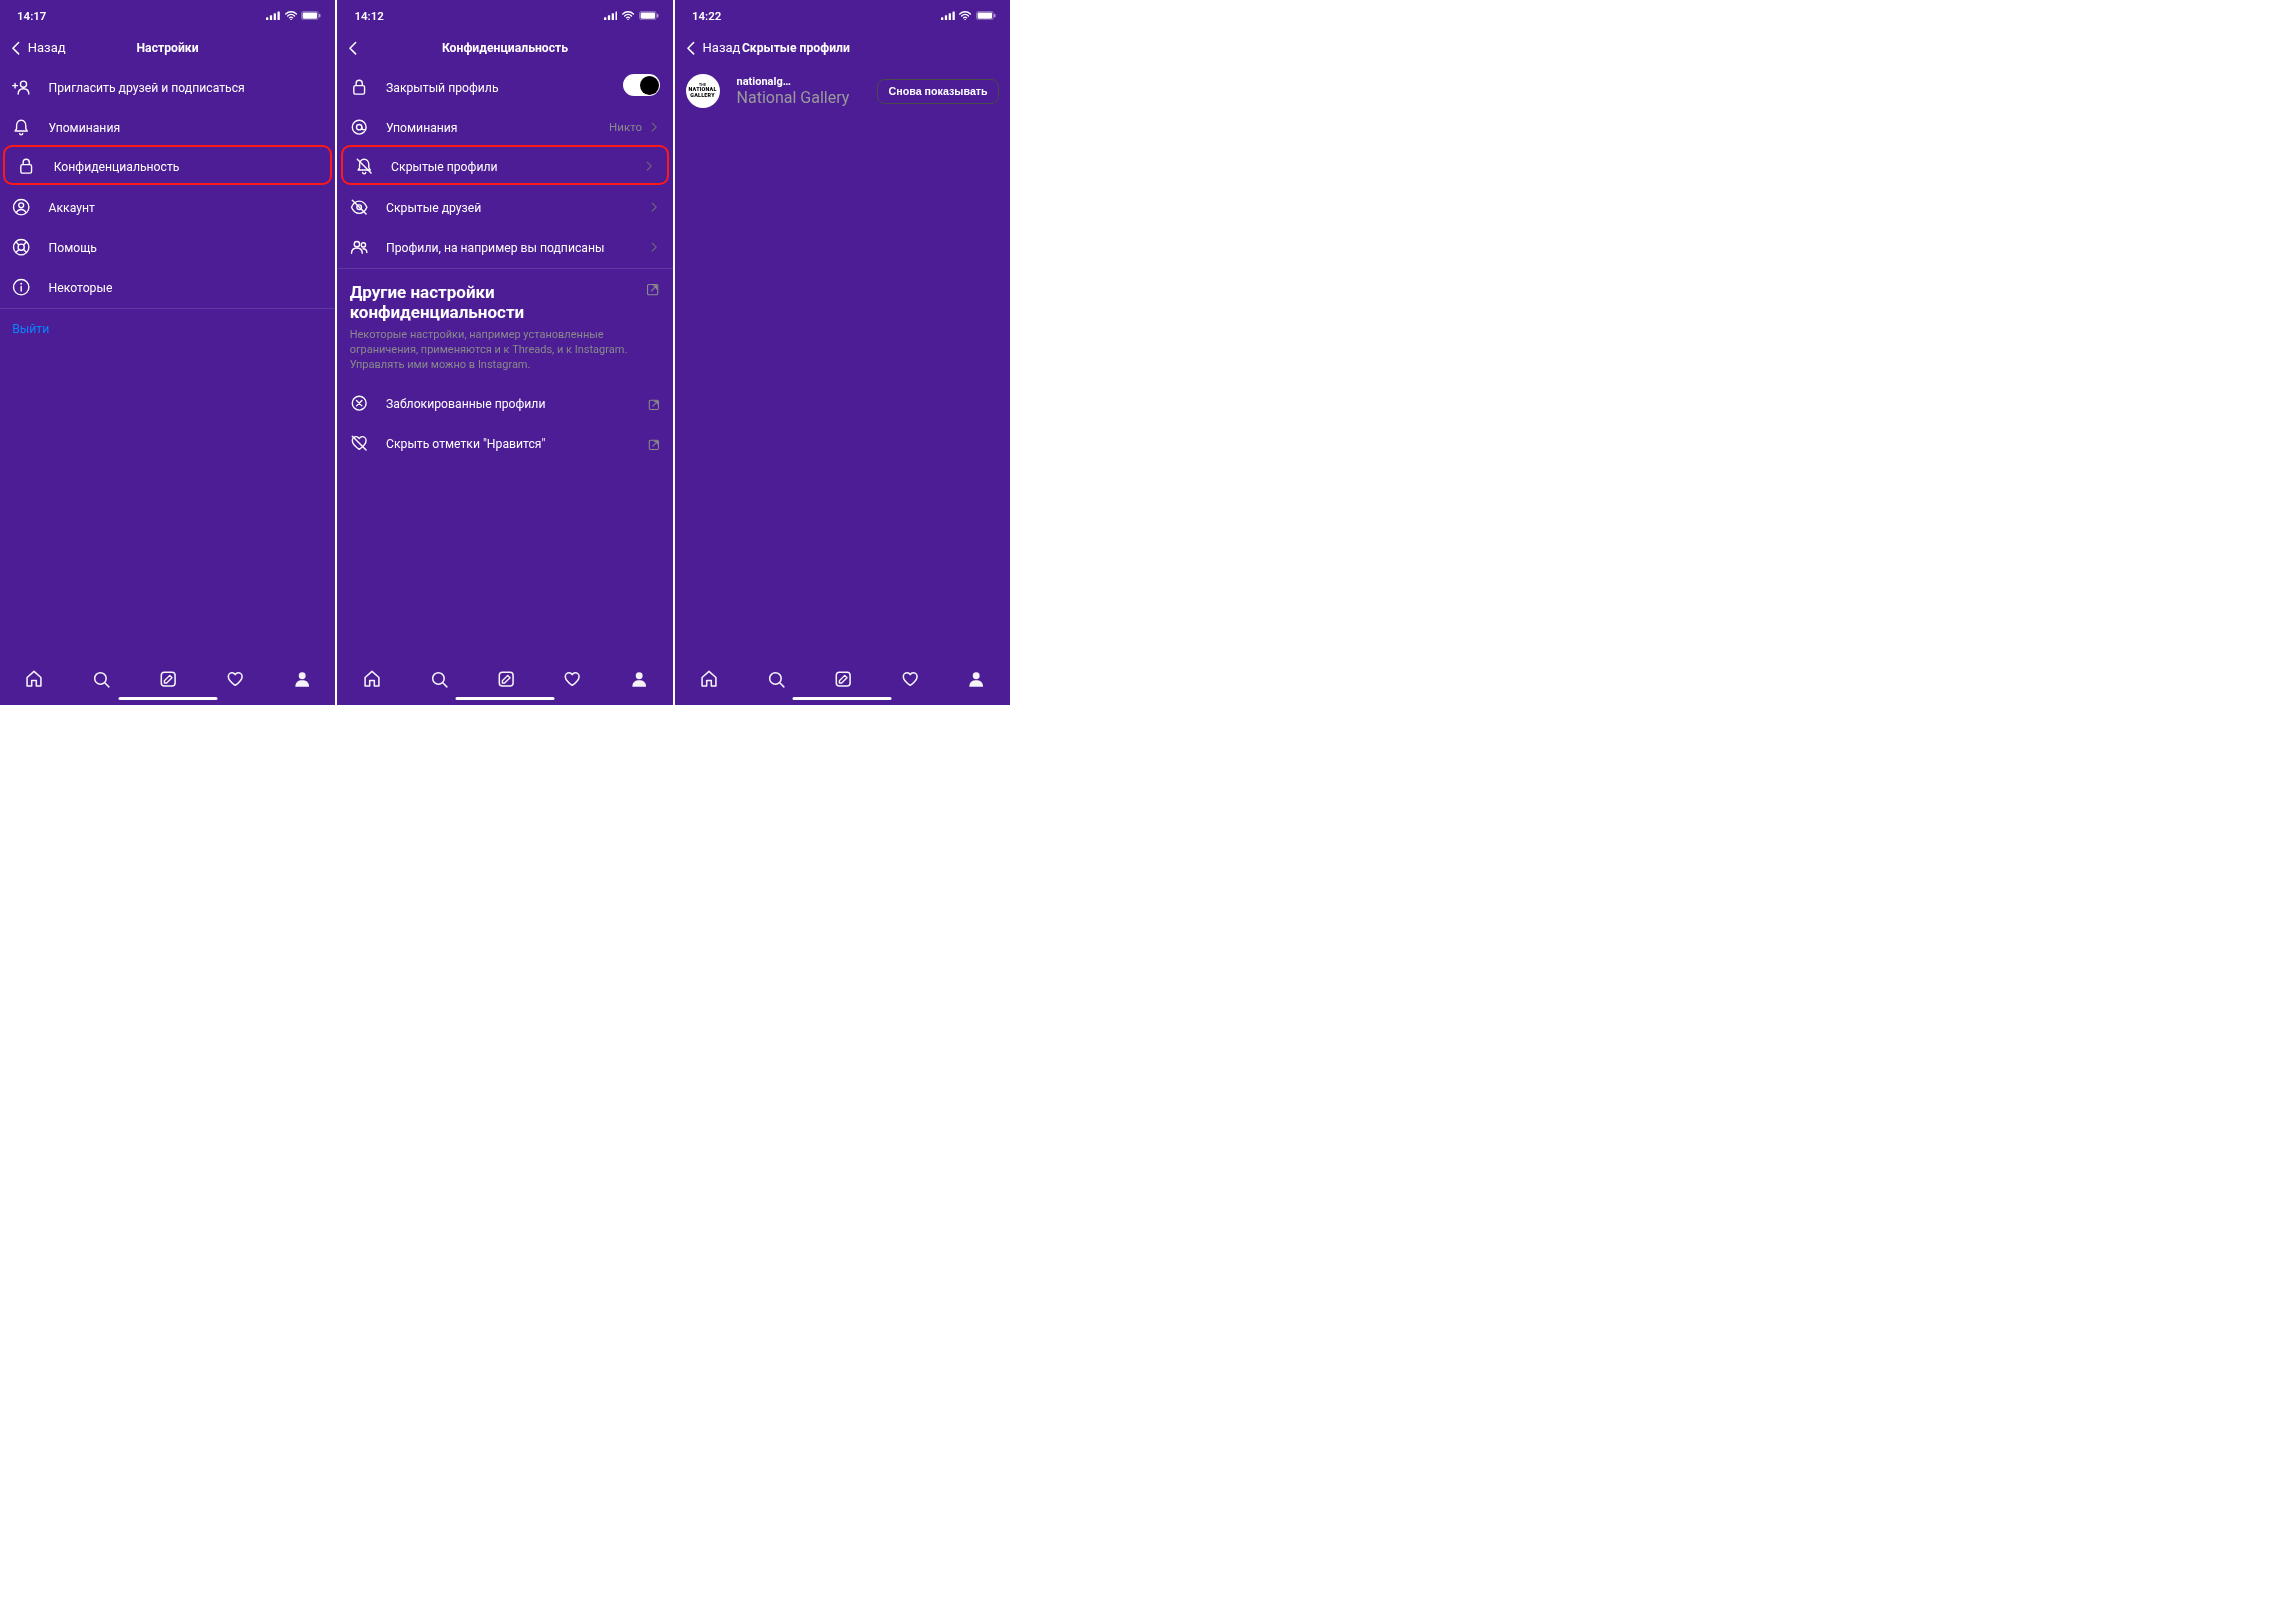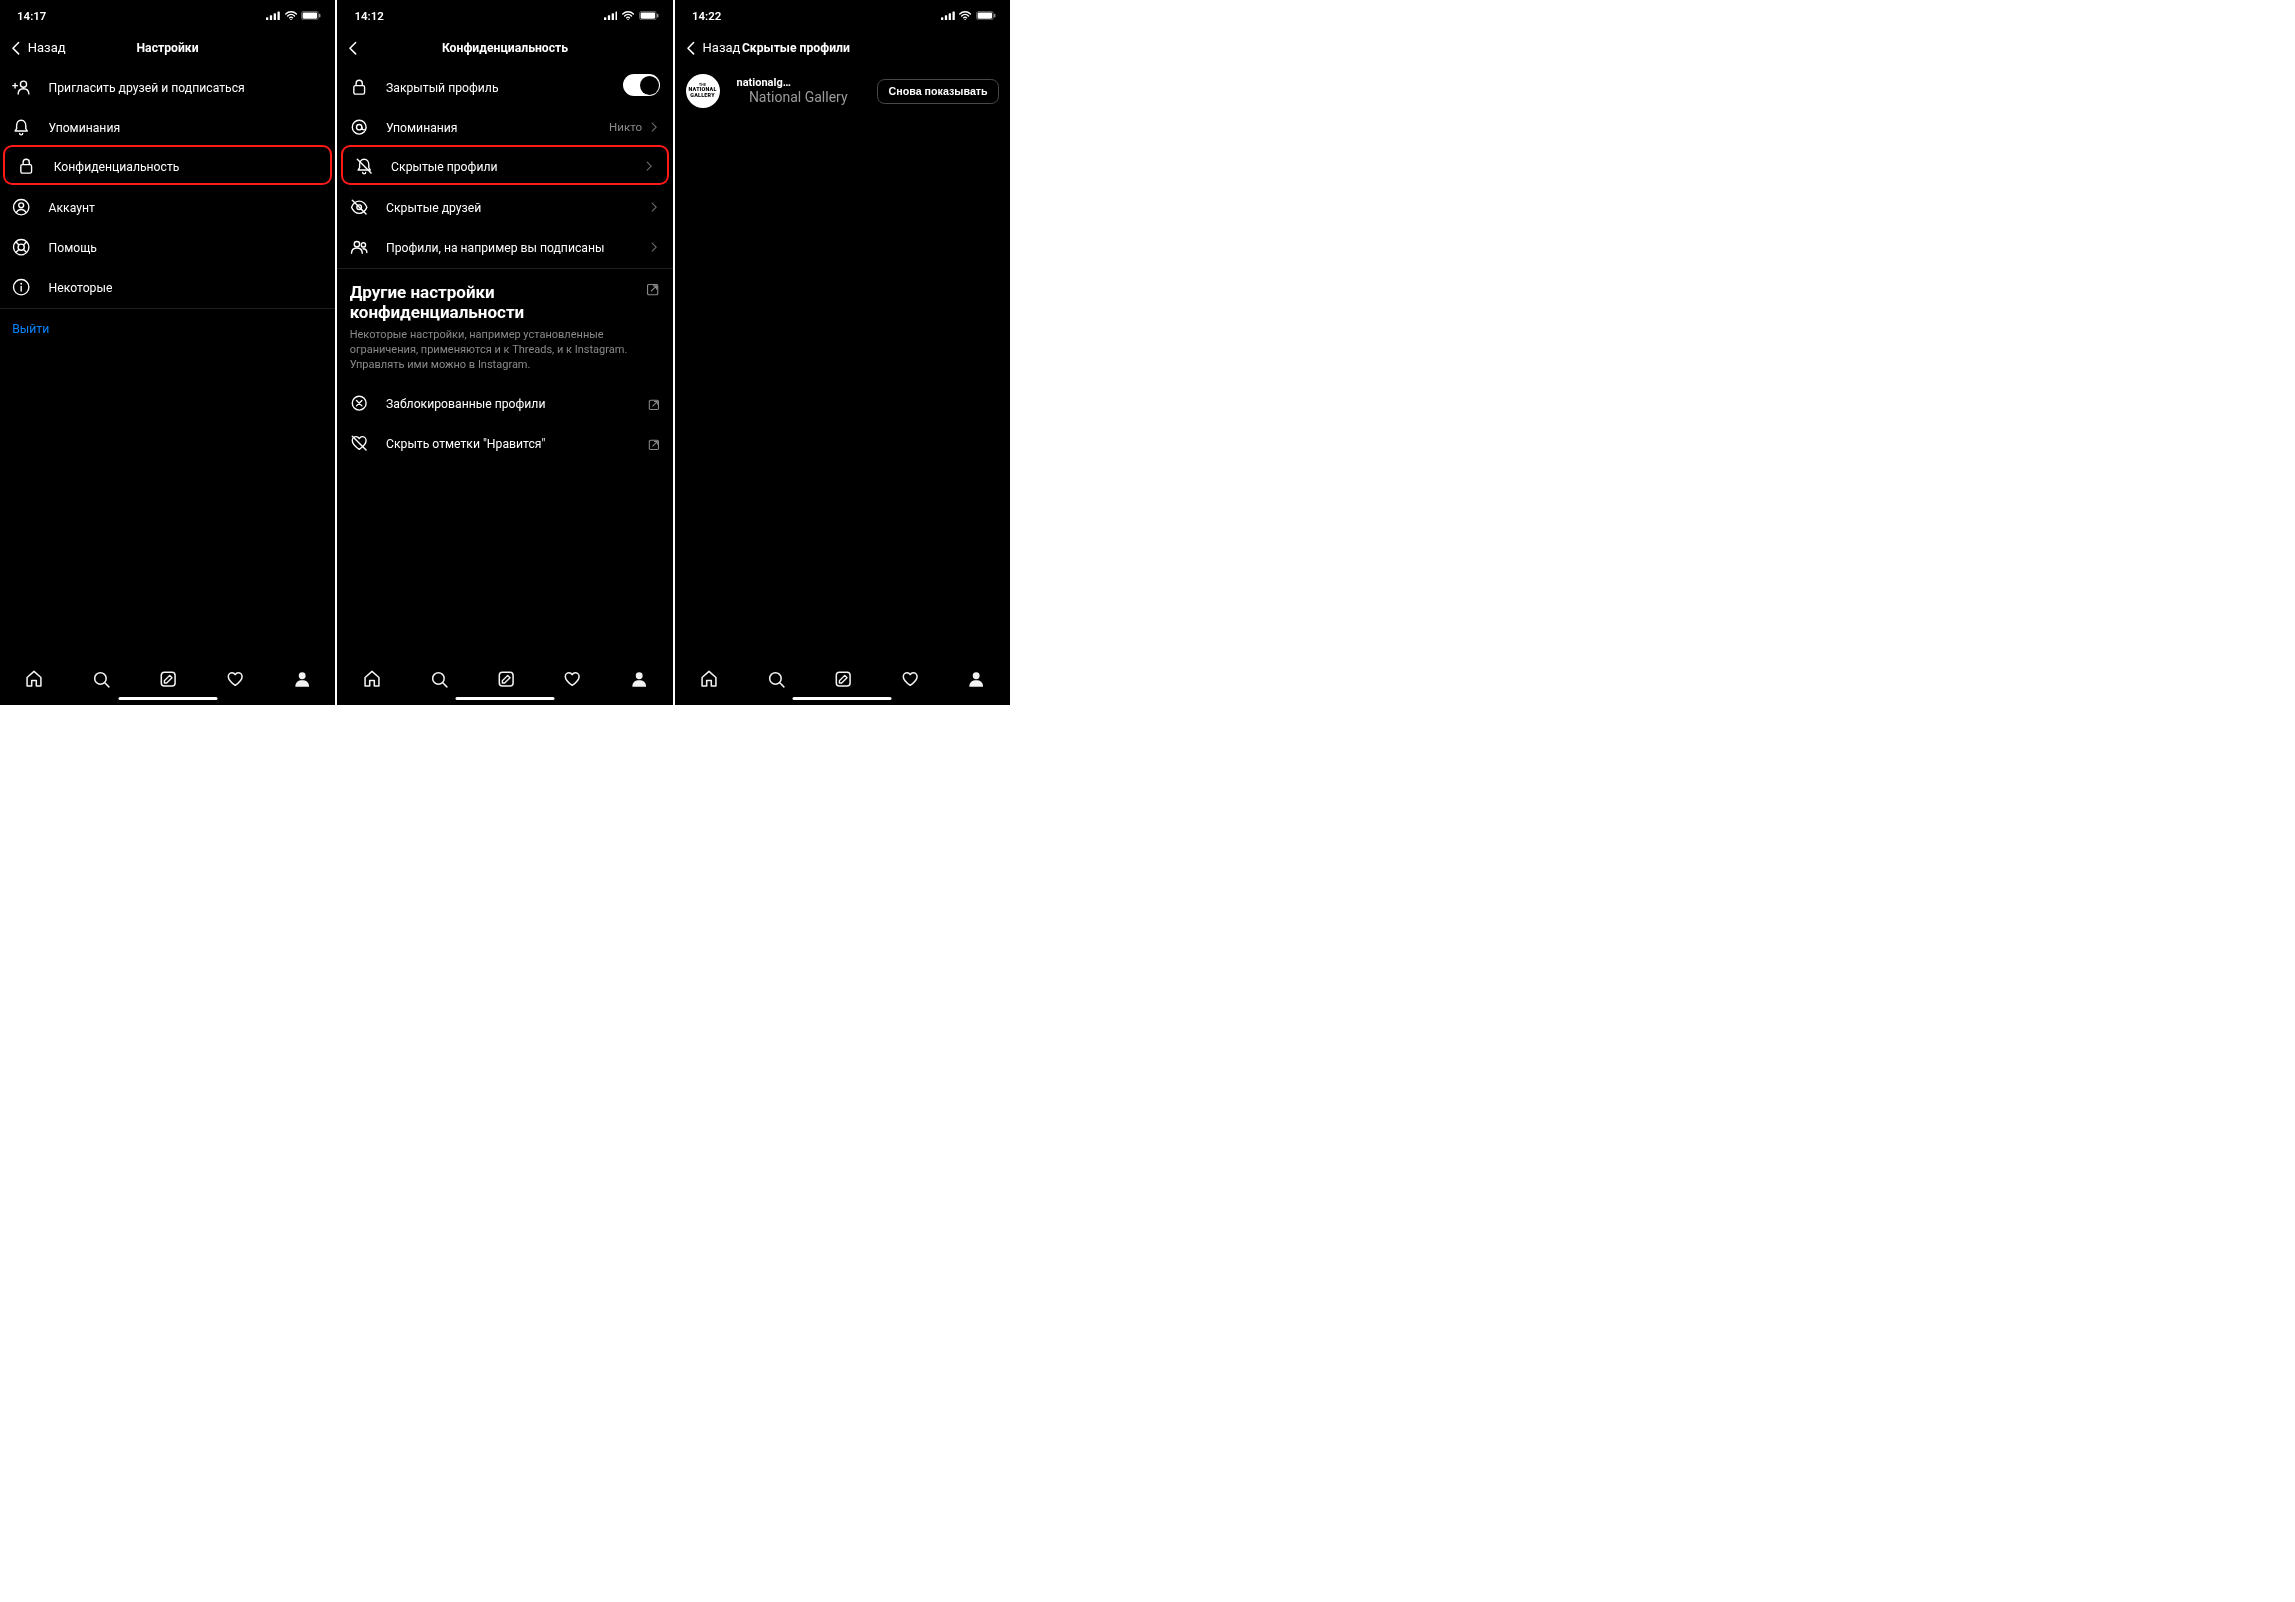--- a/index.html
+++ b/index.html
@@ -7,21 +7,21 @@
     background: #fff;
     font-family: -apple-system, BlinkMacSystemFont, "Segoe UI", Roboto, Helvetica, Arial, sans-serif;
     display: flex;
     gap: 2.3px;
     width: 1010px;
     height: 705px;
     overflow: hidden;
   }
   .phone {
     flex: 1;
-    background: #000000;
+    background: #4c1d95;
     color: #fff;
     position: relative;
     display: flex;
     flex-direction: column;
     overflow: hidden;
     border-radius: 0;
   }
   .status-bar {
     height: 31px;
     display: flex;
@@ -170,24 +170,23 @@
   .profile-text { flex: 1; min-width: 0; }
   .profile-username {
     font-size: 11px;
     font-weight: 700;
     color: #fff;
     white-space: nowrap;
     overflow: hidden;
     text-overflow: ellipsis;
   }
   .profile-fullname {
-    font-size: 14px;
+    font-size: 16px;
     color: #9a9a9a;
     line-height: 1.2;
-    text-align: center;
   }
   .pill-button {
     border: 0.8px solid #4a4a4a;
     background: transparent;
     color: #fff;
     font-size: 10.7px;
     font-weight: 600;
     padding: 5.4px 10.7px;
     border-radius: 7.7px;
     white-space: nowrap;

